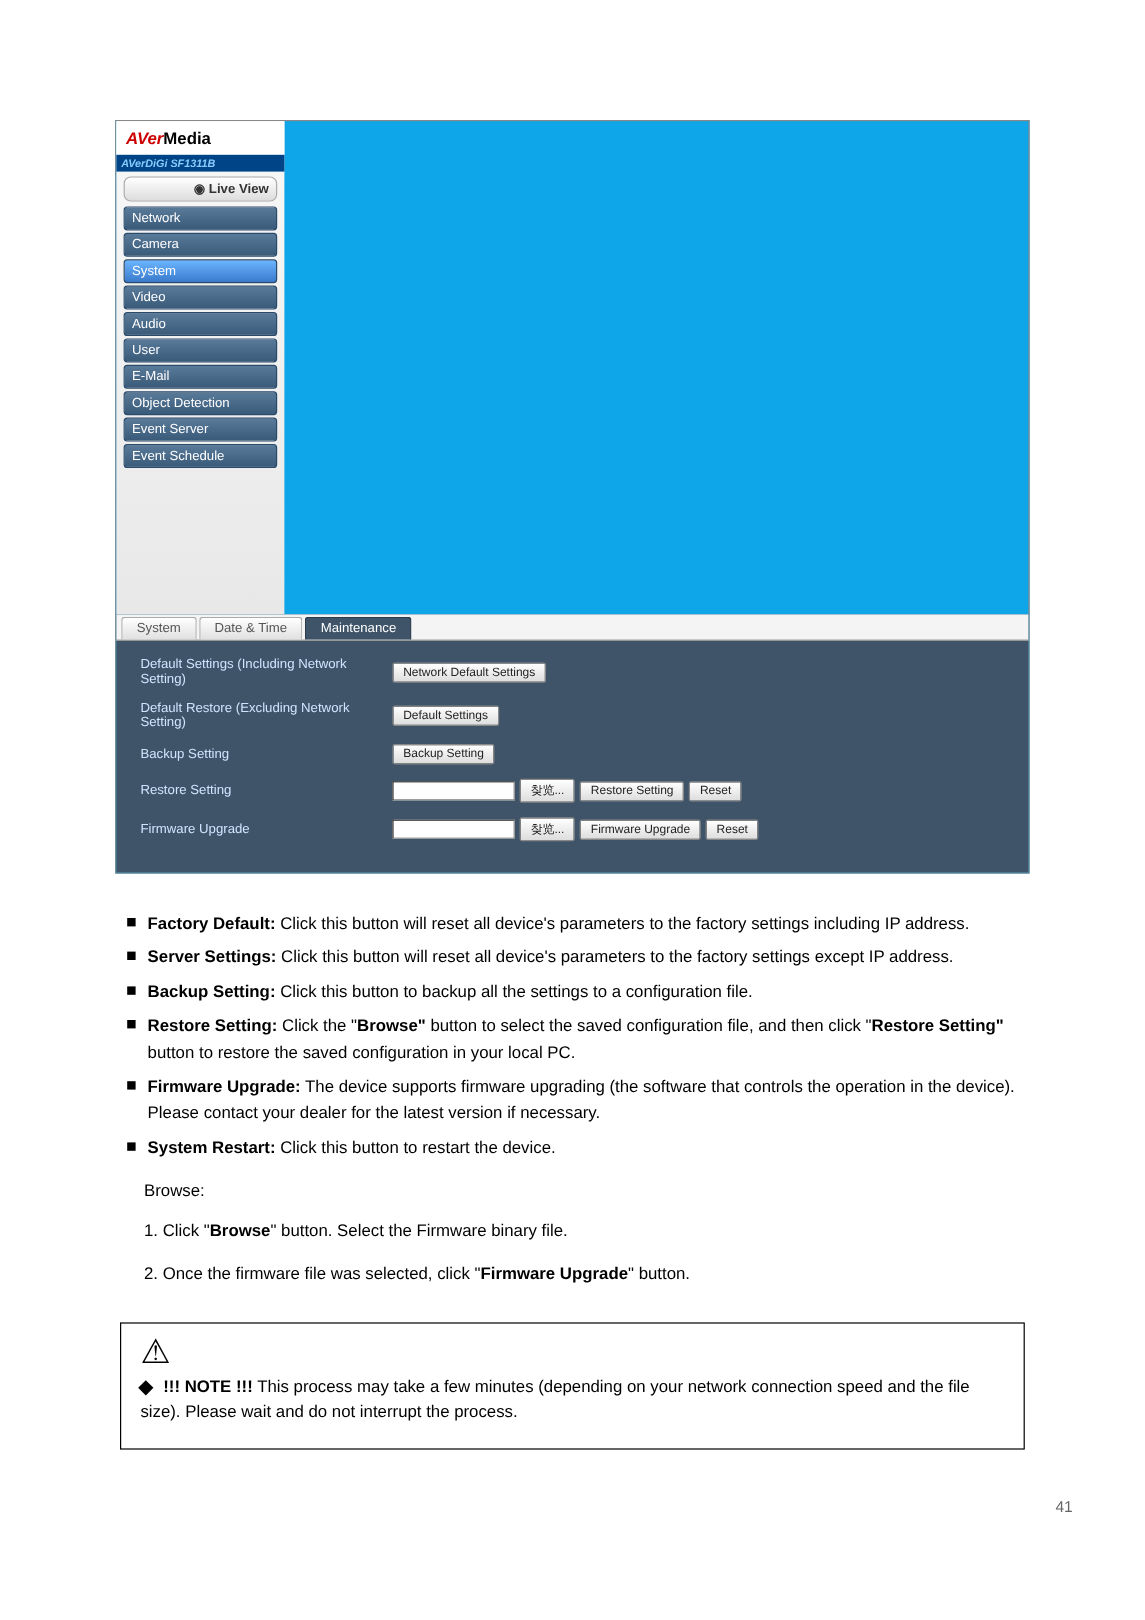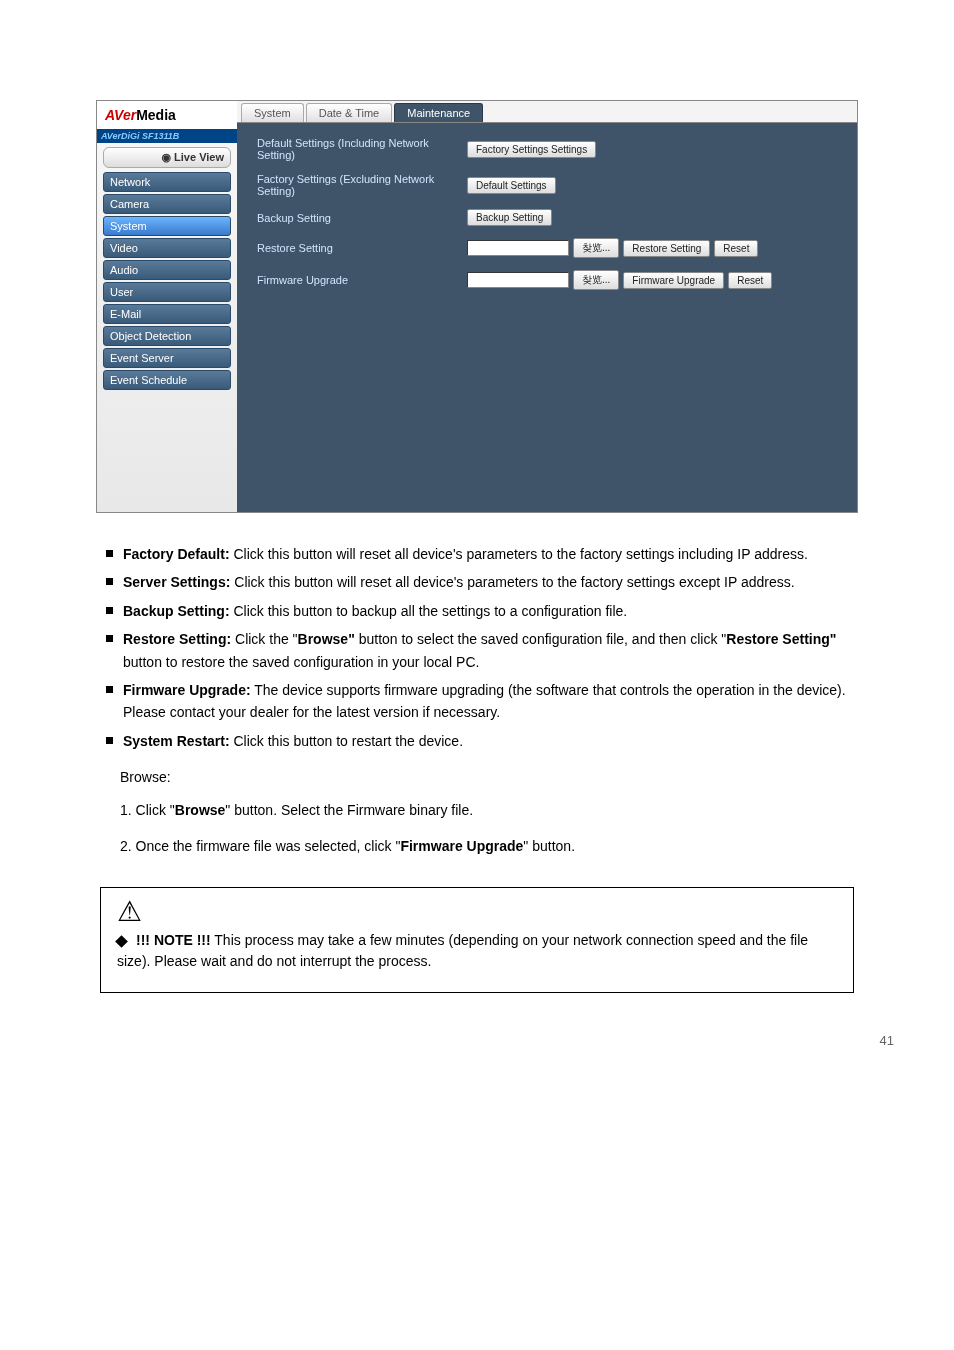--- a/index.html
+++ b/index.html
@@ -6,23 +6,24 @@
     margin: 0;
     background: #ffffff;
     font-family: Arial, sans-serif;
     padding: 40px 60px;
     width: 834px;
   }
   .screenshot {
     margin: 60px auto 30px;
     width: 760px;
     display: flex;
-    background: #8b5cf6;
+    background: #0ea5e9;
     border: 1px solid #888;
     position: relative;
+    flex-direction: column;
   }
   .sidebar {
     width: 140px;
     background: linear-gradient(to bottom, #f8f8f8, #e8e8e8);
     padding-bottom: 120px;
   }
   .logo-block {
     background: #ffffff;
     padding: 6px 8px;
     font-weight: bold;
@@ -191,24 +192,24 @@
   </div>
   <div class="main-panel">
     <div class="tabbar" id="tabbar">
         <div class="tab">System</div>
         <div class="tab">Date &amp; Time</div>
         <div class="tab active">Maintenance</div>
       </div>
     <div class="panel-body">
       <div class="form-row">
         <div class="form-label">Default Settings (Including Network Setting)</div>
-        <button class="btn">Factory Settings Settings</button>
-      </div>
-      <div class="form-row">
-        <div class="form-label">Factory Settings (Excluding Network Setting)</div>
+        <button class="btn">Network Default Settings</button>
+      </div>
+      <div class="form-row">
+        <div class="form-label">Default Restore (Excluding Network Setting)</div>
         <button class="btn">Default Settings</button>
       </div>
       <div class="form-row">
         <div class="form-label">Backup Setting</div>
         <button class="btn">Backup Setting</button>
       </div>
       <div class="form-row">
         <div class="form-label">Restore Setting</div>
         <div class="file-box"></div>
         <button class="btn">찾览...</button>

